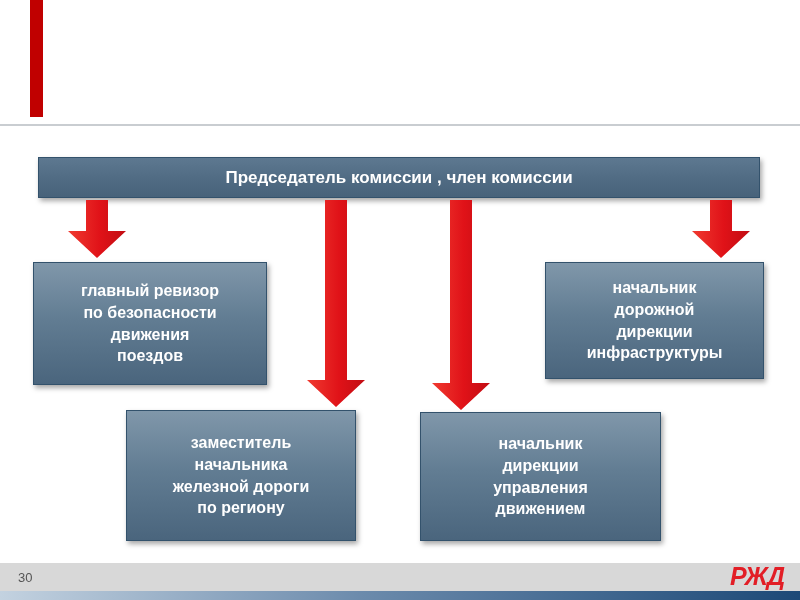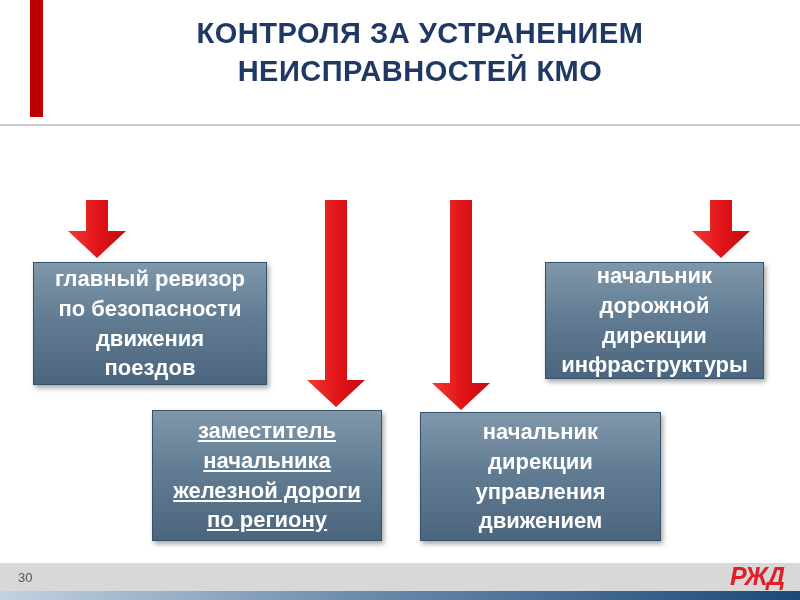--- a/index.html
+++ b/index.html
@@ -62,28 +62,28 @@
   .chairman-box {
     left: 38px;
     top: 157px;
     width: 722px;
     height: 41px;
     font-size: 17px;
     background: linear-gradient(180deg, #5D7890 0%, #506B83 55%, #47627A 100%);
   }
 
   .node {
-    font-size: 22px;
+    font-size: 16px;
     line-height: 1.35;
     background: linear-gradient(180deg, #8097AA 0%, #627D93 45%, #4A657D 100%);
   }
 
   .node-chief-auditor { left: 33px;  top: 262px; width: 234px; height: 123px; }
   .node-infra-head    { left: 545px; top: 262px; width: 219px; height: 117px; }
-  .node-deputy-head   { left: 152px; top: 410px; width: 230px; height: 131px; text-decoration: underline; }
+  .node-deputy-head   { left: 126px; top: 410px; width: 230px; height: 131px; }
   .node-traffic-head  { left: 420px; top: 412px; width: 241px; height: 129px; }
 
   .arrow {
     position: absolute;
     background: linear-gradient(90deg, #F03A30 0%, #E01218 55%, #C20D13 100%);
     clip-path: polygon(
       31% 0, 69% 0,
       69% calc(100% - 27px), 100% calc(100% - 27px),
       50% 100%,
       0 calc(100% - 27px), 31% calc(100% - 27px)
@@ -134,25 +134,24 @@
     background: linear-gradient(90deg, #C3D2E0 0%, #6C8BAC 45%, #1D4977 100%);
   }
 </style>
 </head>
 <body>
 
 <div class="slide">
 
   <div class="accent-bar"></div>
 
-  <h1 class="title">КОНТРОЛЯ ЗА УСТРАНЕНИЕМ
-НЕИСПРАВНОСТЕЙ КМО</h1>
 
   <div class="divider"></div>
 
+  <div class="box chairman-box">Председатель комиссии , член комиссии</div>
 
   <div class="arrow arrow-left"></div>
   <div class="arrow arrow-mid1"></div>
   <div class="arrow arrow-mid2"></div>
   <div class="arrow arrow-right"></div>
 
   <div class="box node node-chief-auditor">главный ревизор
 по безопасности
 движения
 поездов</div>

